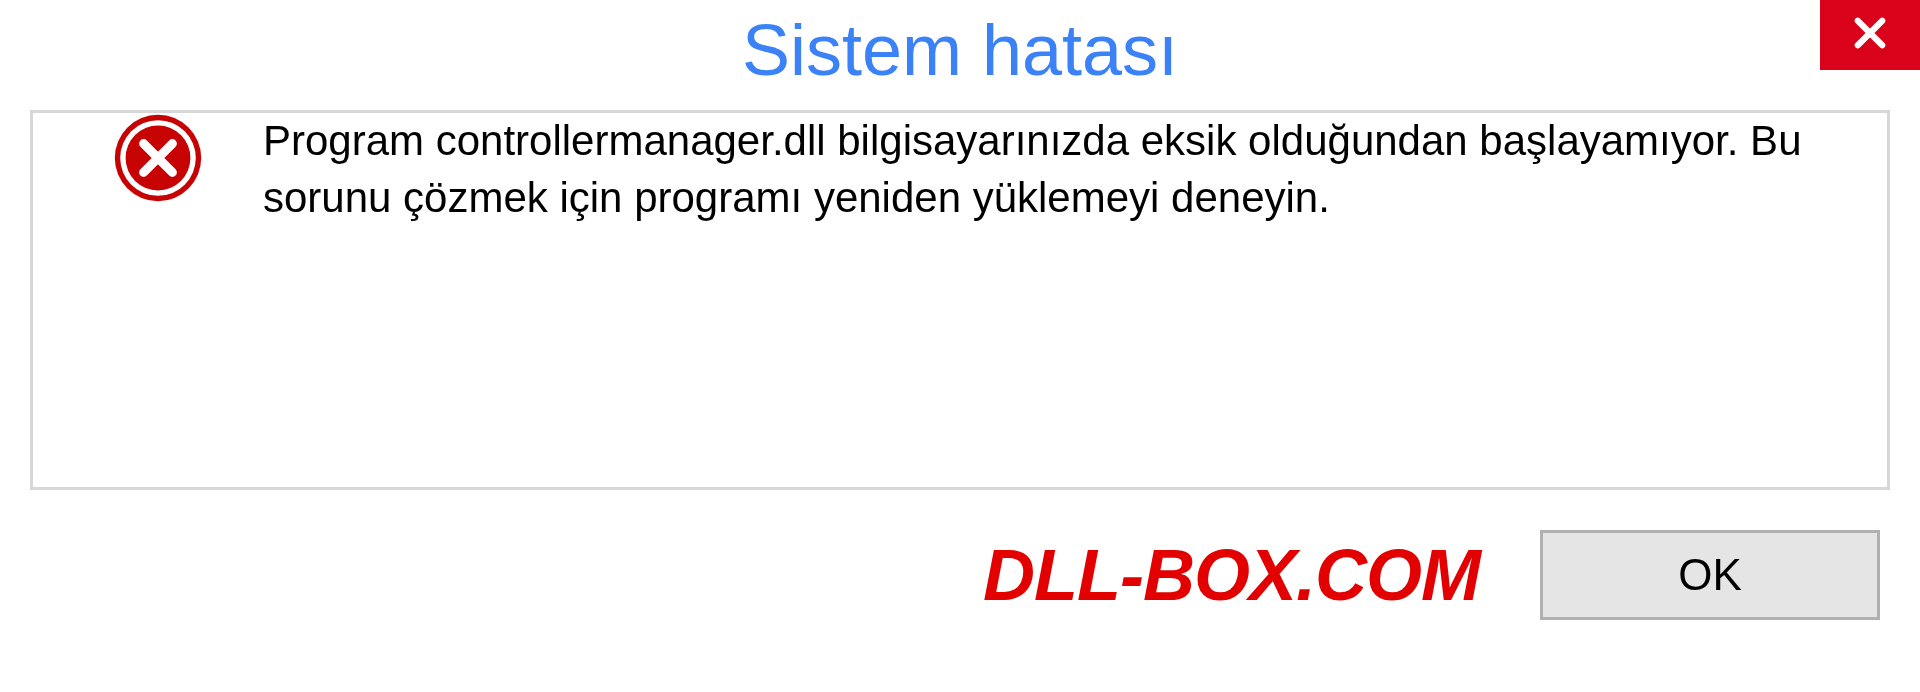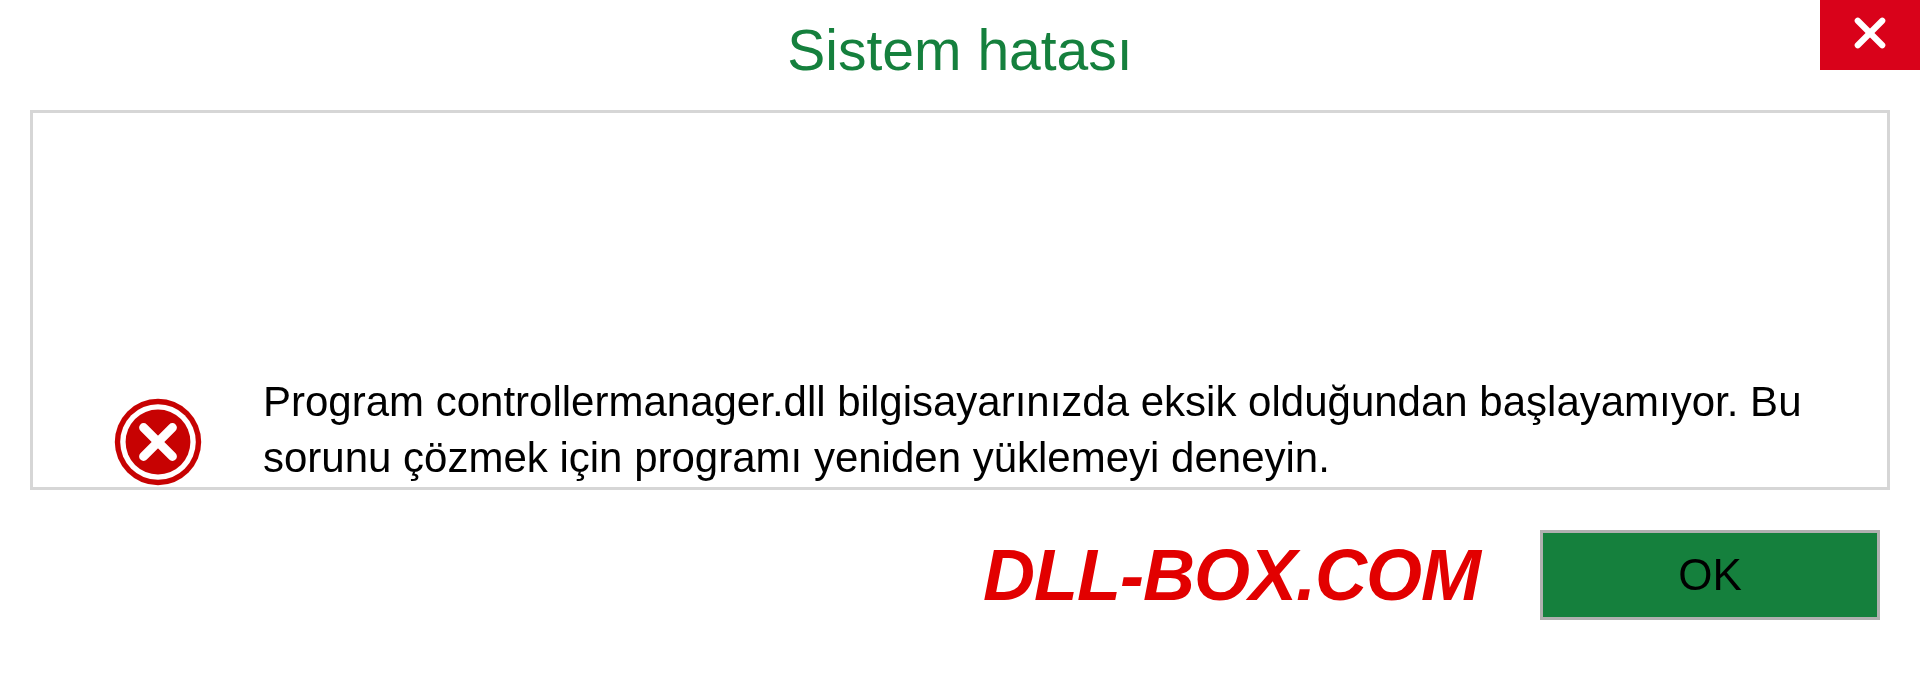--- a/index.html
+++ b/index.html
@@ -19,23 +19,23 @@
     
     .title-bar {
       display: flex;
       align-items: center;
       justify-content: center;
       height: 100px;
       position: relative;
     }
     
     .title-text {
-      font-size: 57px;
+      font-size: 72px;
       font-weight: 400;
-      color: #15803d;
+      color: #3b82f6;
     }
     
     .close-button {
       position: absolute;
       right: 0;
       top: 0;
       width: 100px;
       height: 70px;
       background: #d9021a;
       display: flex;
@@ -47,21 +47,21 @@
     .close-button svg {
       width: 42px;
       height: 42px;
     }
     
     .content-panel {
       margin: 10px 30px 20px 30px;
       border: 3px solid #d6d6d6;
       height: 380px;
       display: flex;
-      align-items: flex-end;
+      align-items: flex-start;
       padding: 0 80px;
       gap: 60px;
     }
     
     .error-icon {
       flex-shrink: 0;
       width: 90px;
       height: 90px;
     }
     
@@ -92,21 +92,21 @@
       color: #e20000;
       letter-spacing: -1px;
       font-family: Arial, sans-serif;
       text-align: center;
     }
     
     .ok-button {
       width: 340px;
       height: 90px;
       border: 3px solid #b0b0b0;
-      background: #15803d;
+      background: #e5e5e5;
       font-size: 44px;
       font-family: inherit;
       color: #000000;
       cursor: pointer;
       display: flex;
       align-items: center;
       justify-content: center;
     }
   </style>
 </head>

